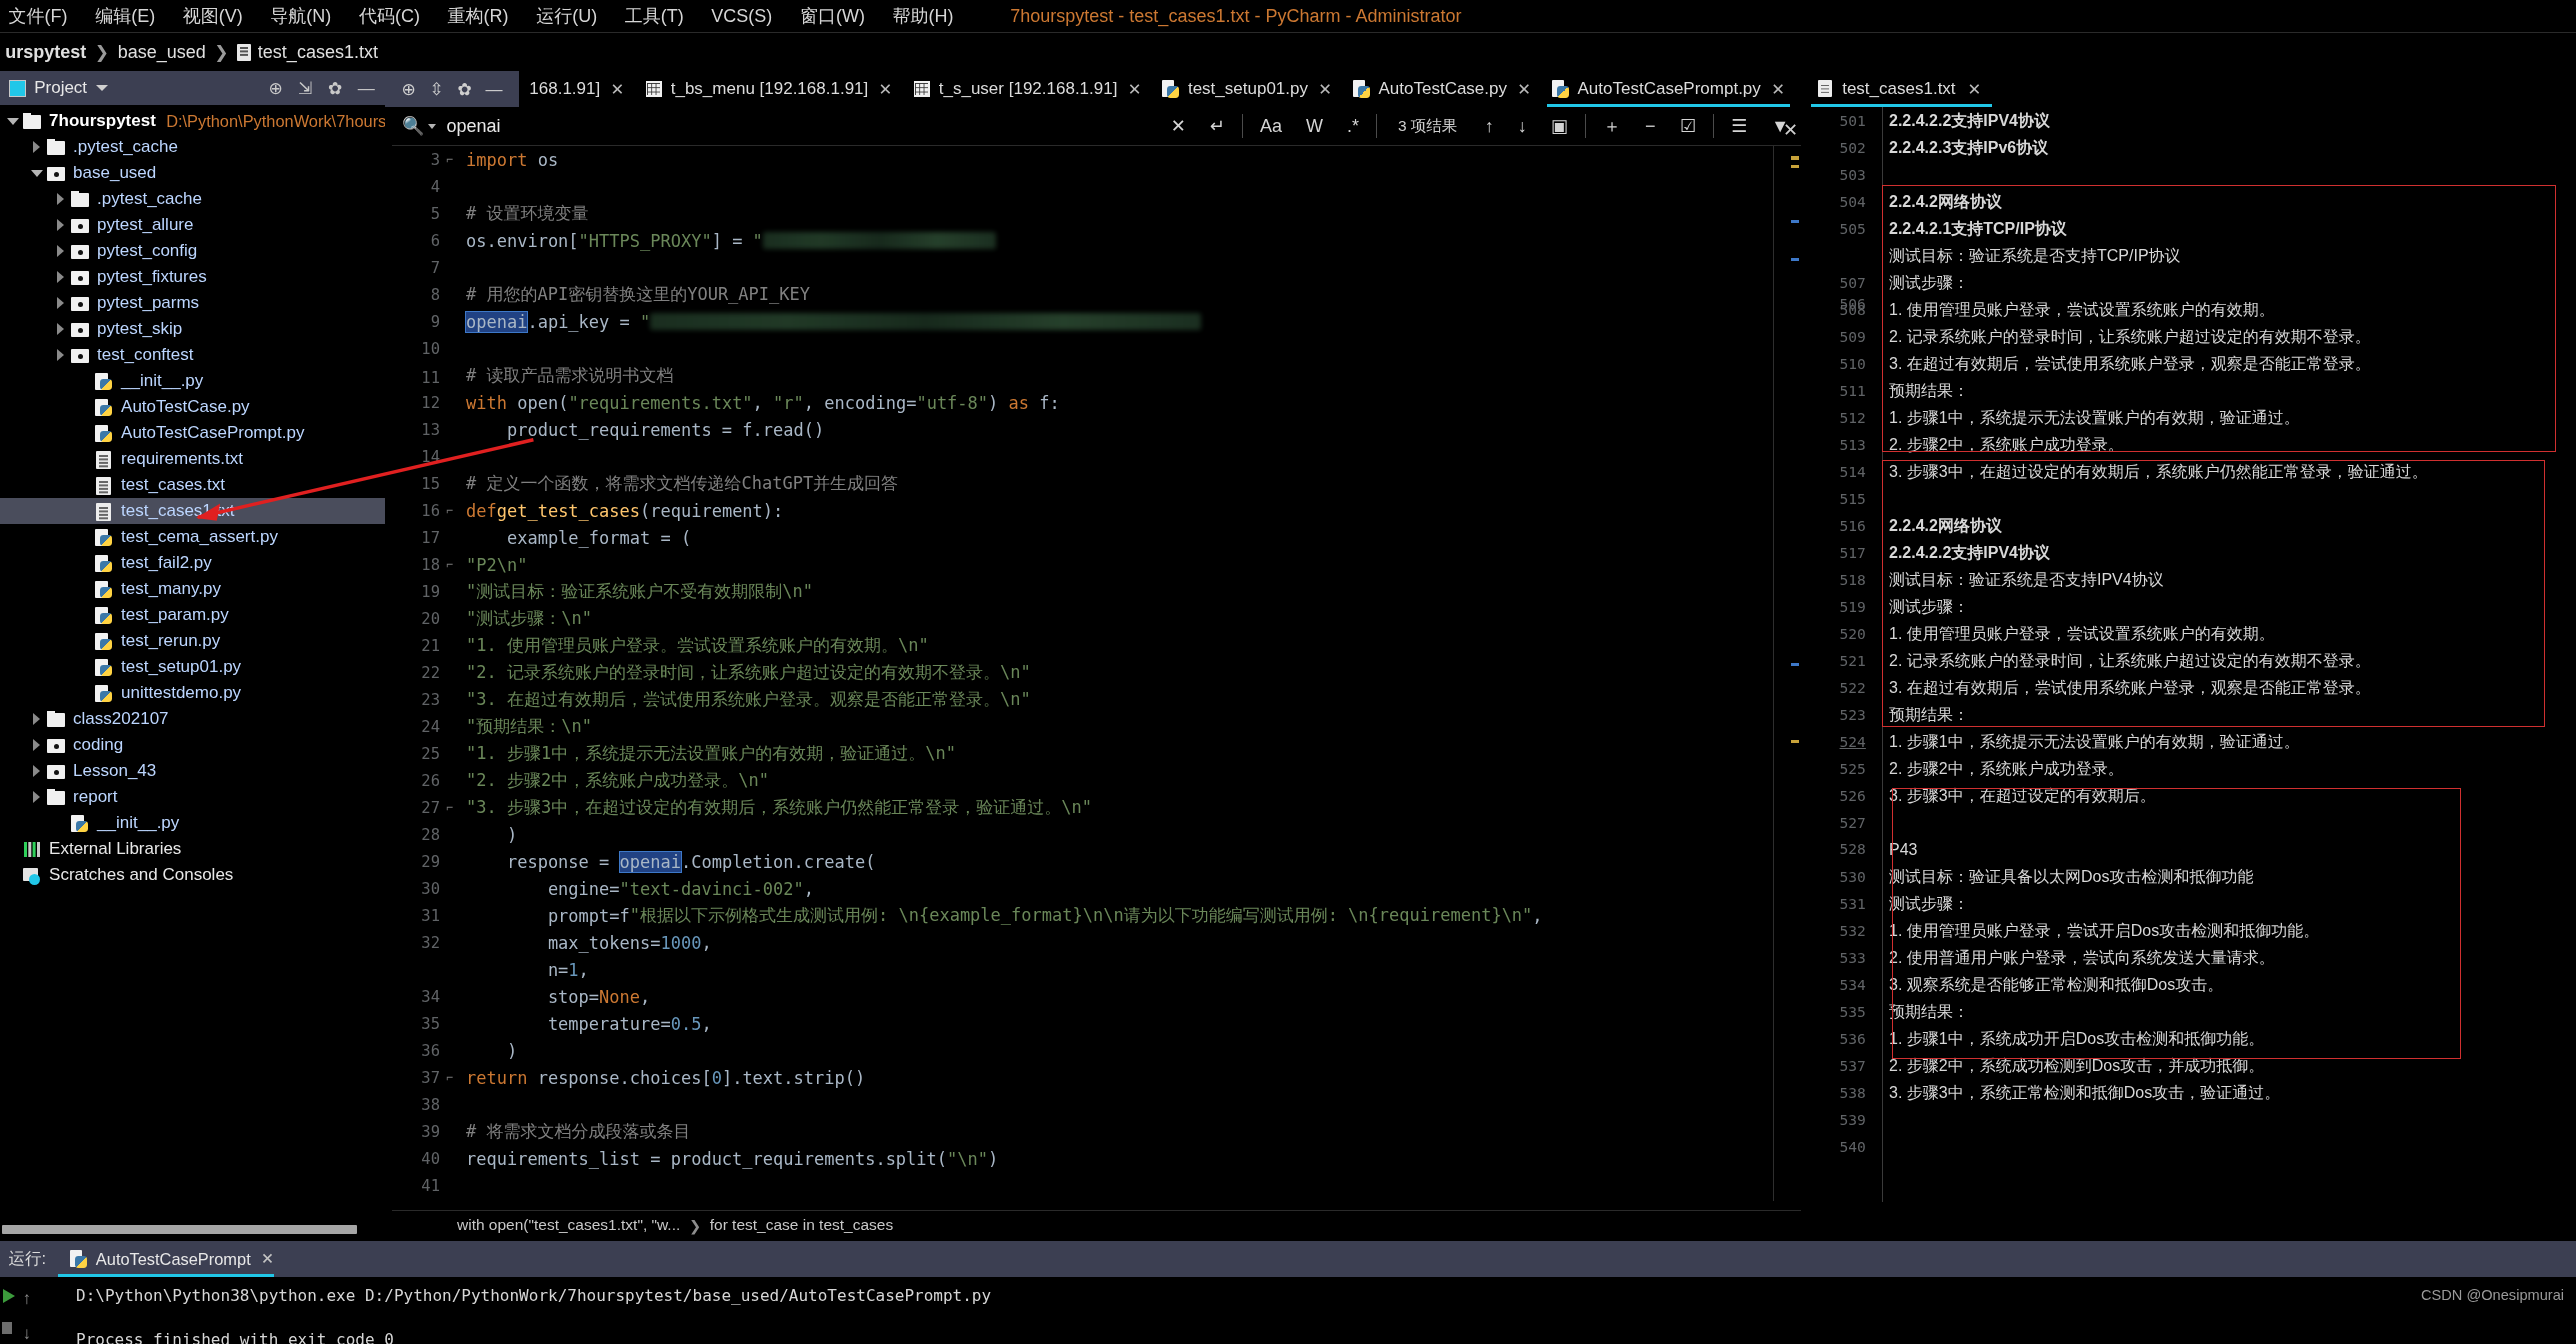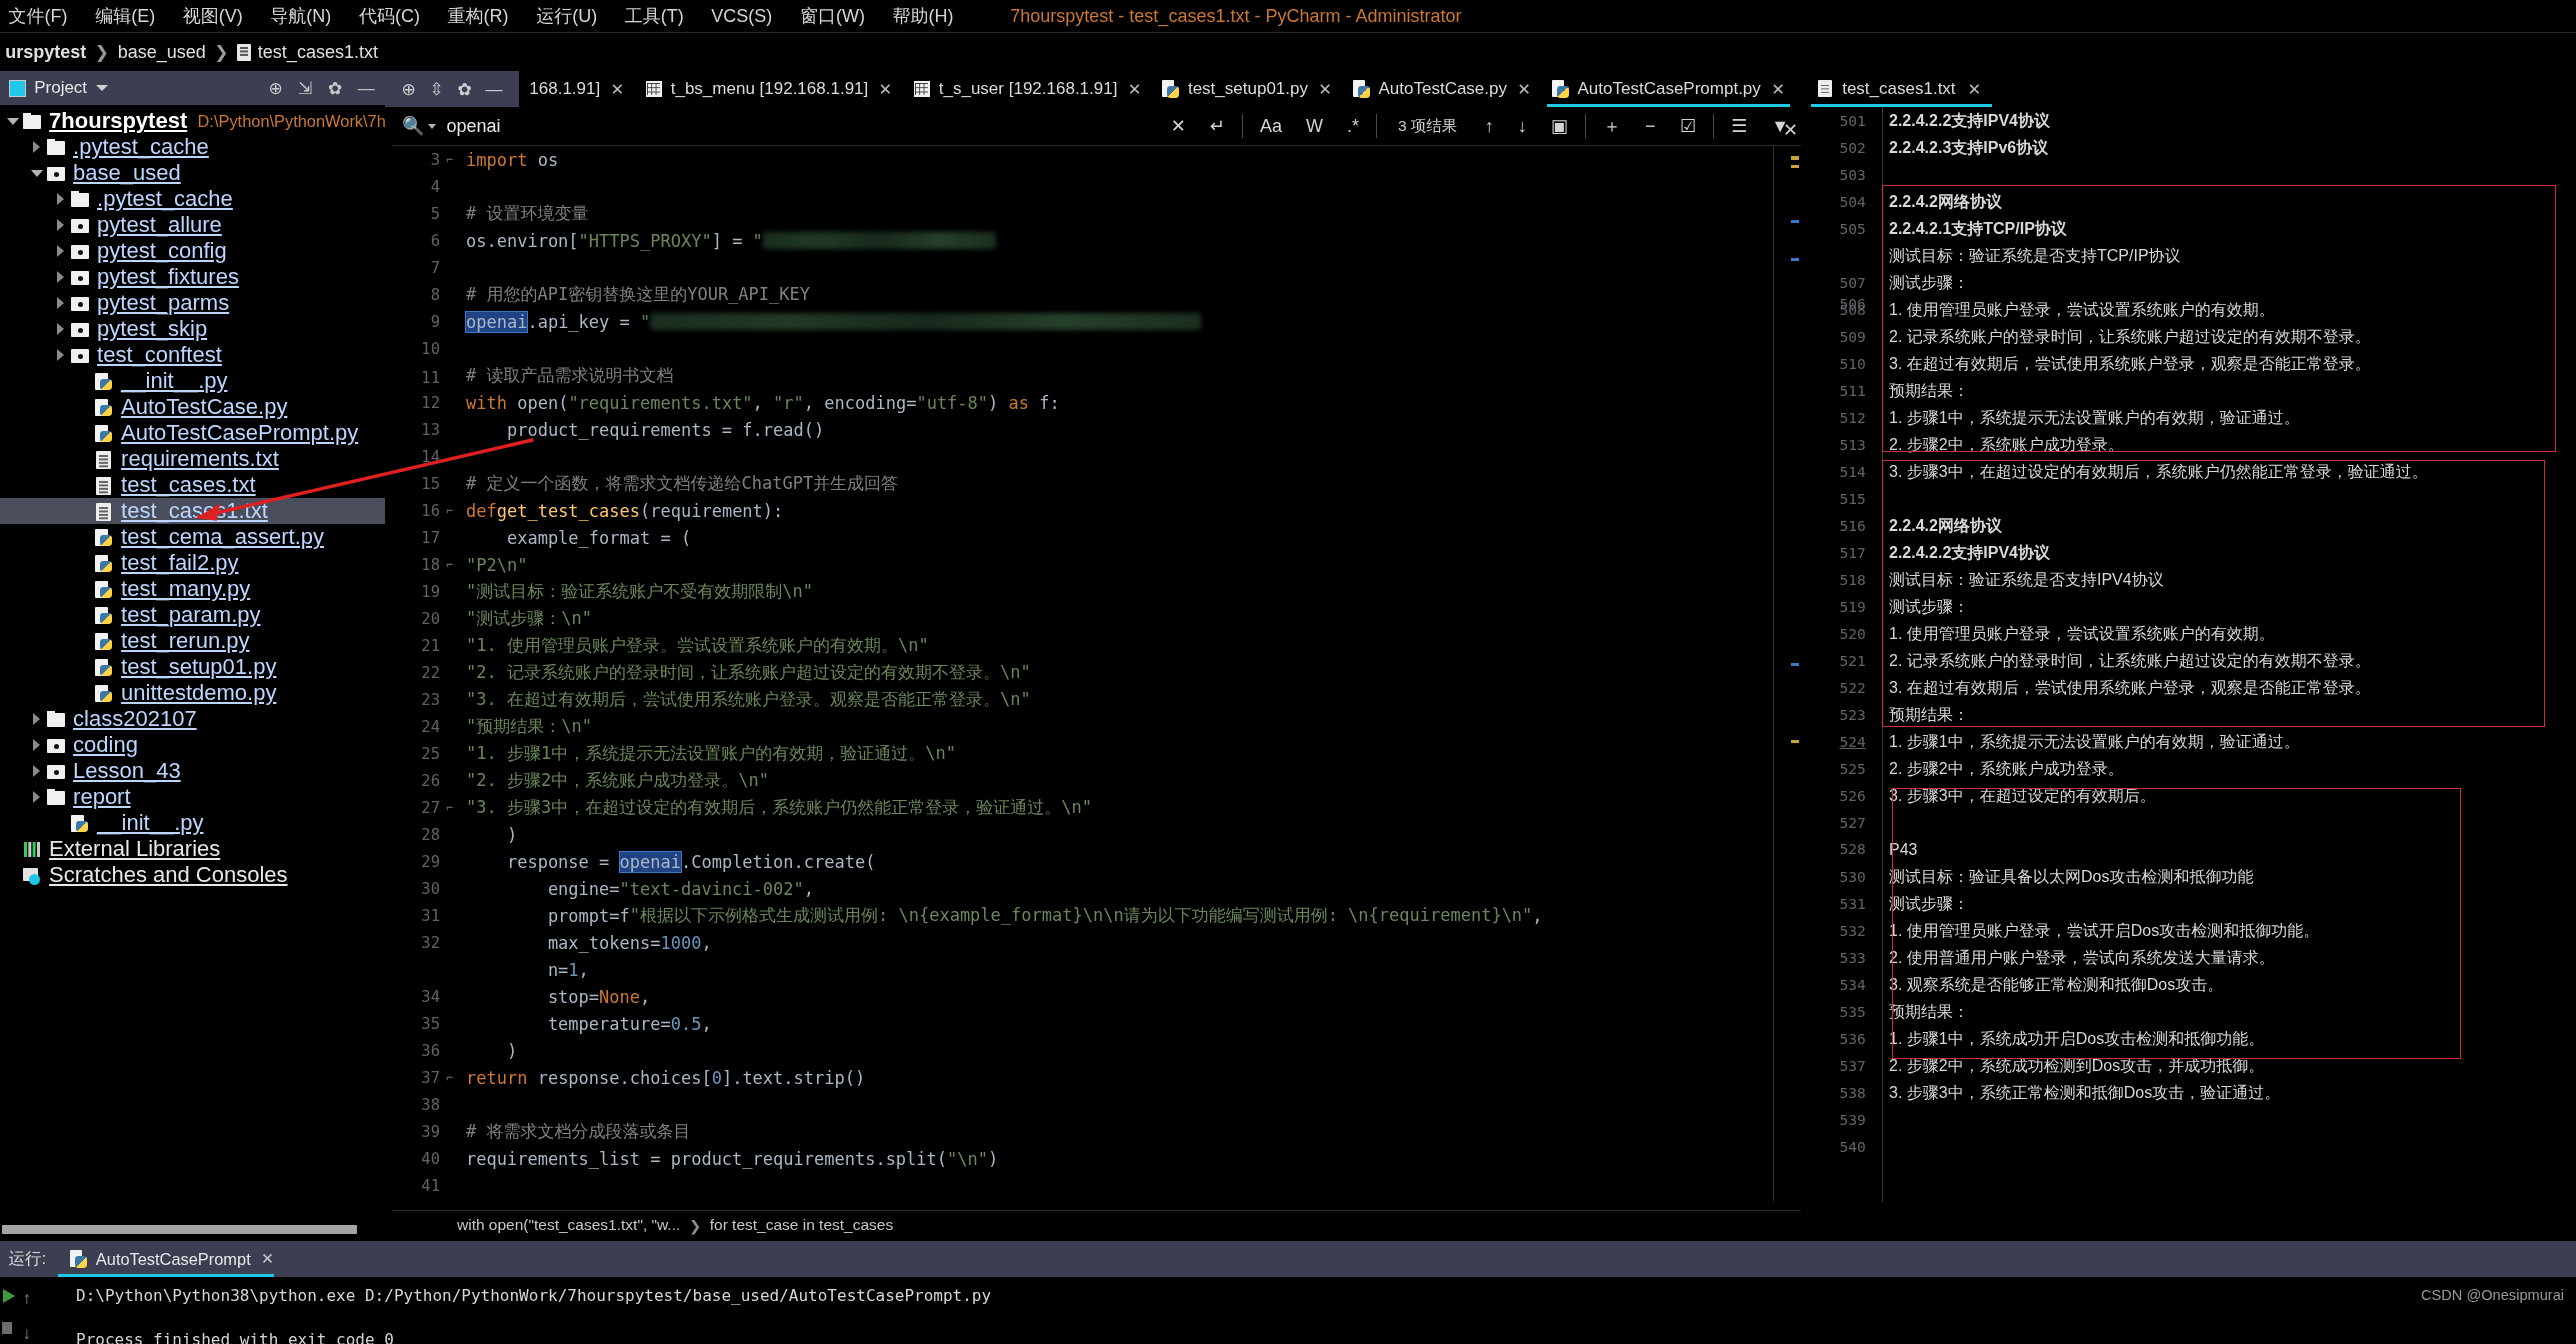--- a/index.html
+++ b/index.html
@@ -139,21 +139,21 @@
   }
   
   .ic.scratch::before {
     content:""; position:absolute; left:0.9px; top:1.7px; width:14.6px; height:13px;
     background:#e3e3e3; border-radius:0.9px;
   }
   .ic.scratch::after {
     content:""; position:absolute; left:6.9px; top:7.8px; width:11.2px; height:11.2px;
     background:#21c7e8; border-radius:50%;
   }
-  .tname { color: #bcd6ff; font-size: 22px; text-decoration: underline; }
+  .tname { color: #bcd6ff; font-size: 17px; }
   .tname.root { color: #ffffff; font-weight: bold; }
   .tname.white { color: #e8e8e8; }
   .tpath { color: #cc7832; font-size: 16.4px; margin-left: 10.3px; }
 
   
   .side-hscroll {
     position: absolute; left: 0; top: 1222px; width: 385px; height: 13.8px;
     background: #000;
   }
   .side-hscroll .thumb {

